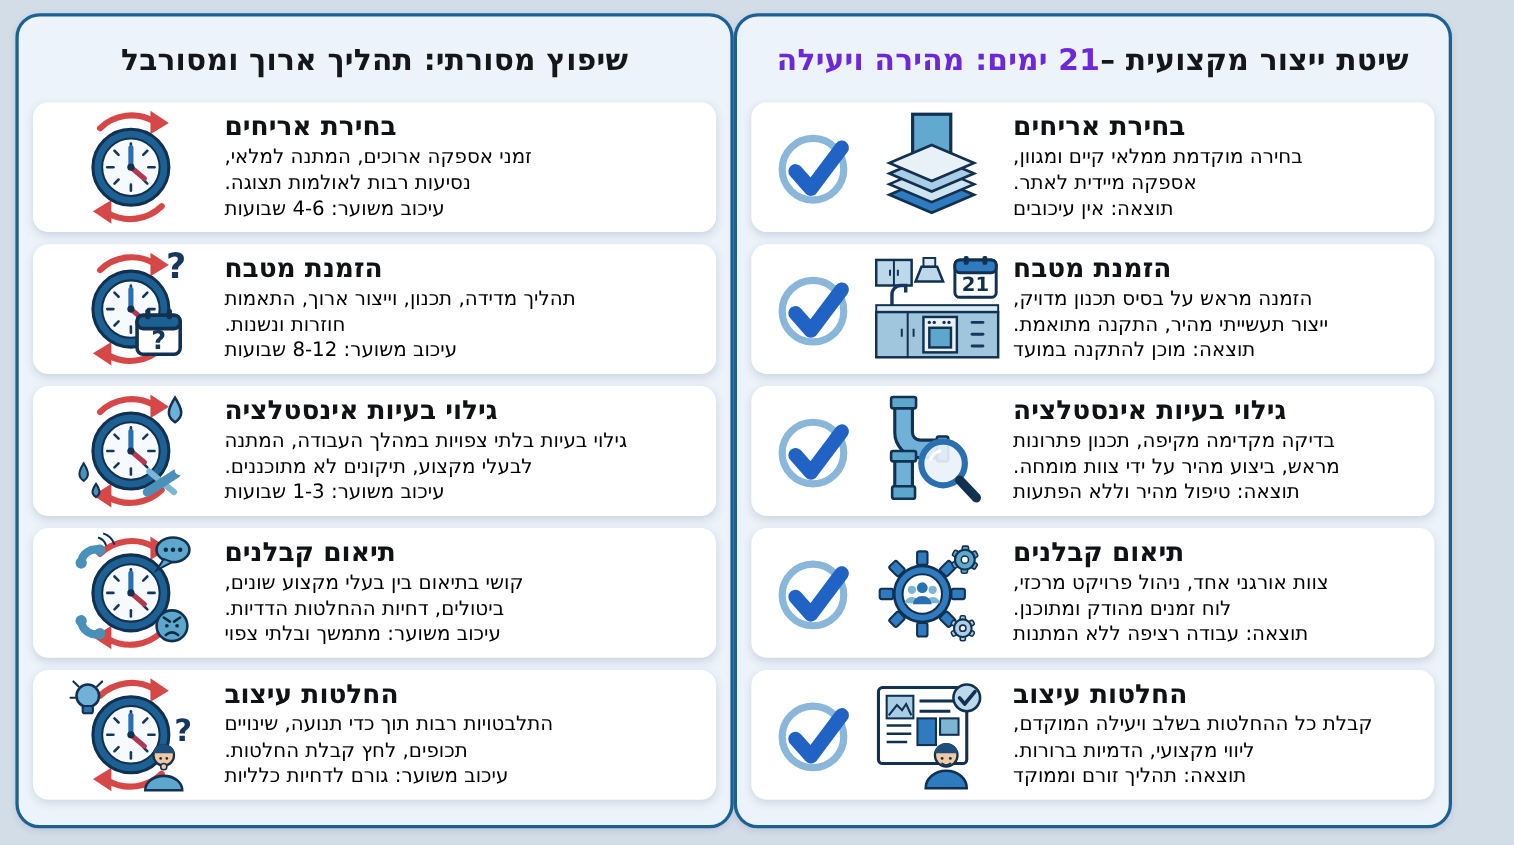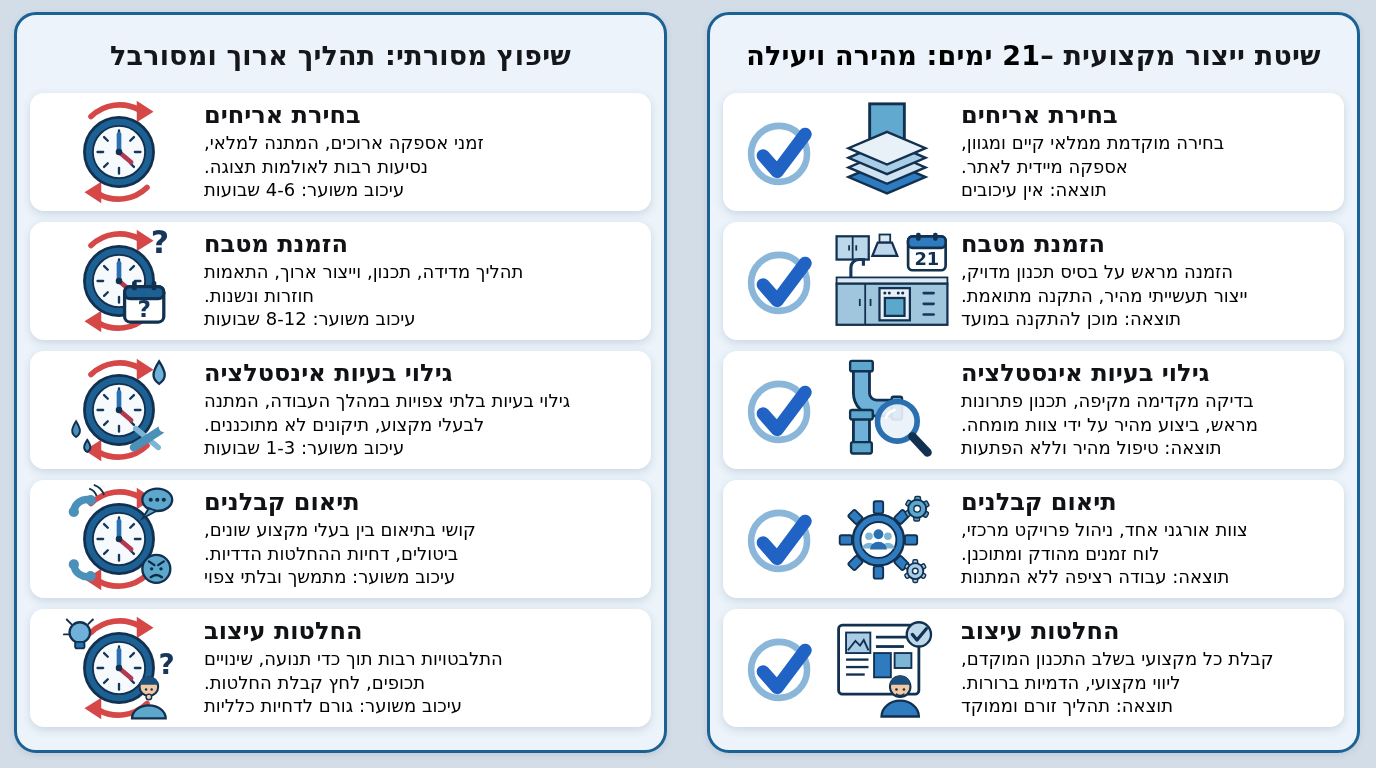--- a/index.html
+++ b/index.html
@@ -1,23 +1,23 @@
 <!DOCTYPE html>
 <html lang="he"><head>
 <meta charset="utf-8">
 <style>
   html,body{margin:0;padding:0;width:1376px;height:768px;overflow:hidden;
     background:#d3dde8;font-family:"DejaVu Sans","Liberation Sans",sans-serif;}
-  .wrap{display:flex;gap:40px;padding:12px 14px;box-sizing:border-box;}
+  .wrap{display:flex;padding:12px 14px;box-sizing:border-box;}
   .panel{width:653px;height:741px;box-sizing:border-box;background:#ecf3fa;
     border:3px solid #1c6194;border-radius:22px;padding:8px 13px;direction:rtl;
     box-shadow:0 2px 6px rgba(40,70,100,.12);}
   .panel-title{height:64px;display:flex;align-items:center;justify-content:center;
     font-size:27px;font-weight:bold;color:#14161a;margin-bottom:6px;letter-spacing:.2px;}
-  .panel-title .hl{color:#000000;}
+  .panel-title .hl{color:#6d28d9;}
   .card{height:118px;margin-bottom:11px;background:#ffffff;border-radius:14px;
     box-shadow:0 3px 8px rgba(60,90,120,.18);display:flex;direction:rtl;
     align-items:center;padding:0 22px 0 14px;box-sizing:border-box;gap:10px;}
   .card-text{flex:1;text-align:left;min-width:0;}
   .card-title{font-size:24px;font-weight:bold;color:#101215;line-height:1.12;margin-bottom:2px;}
   .card-line{font-size:18px;color:#000000;line-height:1.3;white-space:nowrap;}
   .icon-box{flex:none;display:flex;align-items:center;justify-content:center;}
   .icon-left{width:150px;}
   .icon-theme{width:118px;justify-content:flex-end;}
   .icon-check{width:86px;}
@@ -344,21 +344,21 @@
       <div class="icon-box icon-check">
         <svg width="84" height="84" viewBox="0 0 90 90">
             <use href="#g-check"></use>
           </svg>
       </div>
     </div>
 
     <div class="card">
       <div class="card-text">
         <div class="card-title">החלטות עיצוב</div>
-        <div class="card-line">קבלת כל מקצועי בשלב התכנון המוקדם,</div>
+        <div class="card-line">קבלת כל ההחלטות בשלב ויעילה המוקדם,</div>
         <div class="card-line">ליווי מקצועי, הדמיות ברורות.</div>
         <div class="card-line">תוצאה: תהליך זורם וממוקד</div>
       </div>
       <div class="icon-box icon-theme">
         <svg width="112" height="102" viewBox="0 0 120 108">
           <rect x="6" y="8" width="86" height="74" rx="4" fill="#ffffff" stroke="#12304f" stroke-width="3"></rect>
           <rect x="14" y="16" width="26" height="22" fill="#a9cde6" stroke="#12304f" stroke-width="2"></rect>
           <path d="M16 35 L24 25 L29 30 L33 24 L38 35" fill="none" stroke="#12304f" stroke-width="2"></path>
           <line x1="46" y1="21" x2="82" y2="21" stroke="#12304f" stroke-width="3"></line>
           <line x1="46" y1="31" x2="76" y2="31" stroke="#12304f" stroke-width="3"></line>

